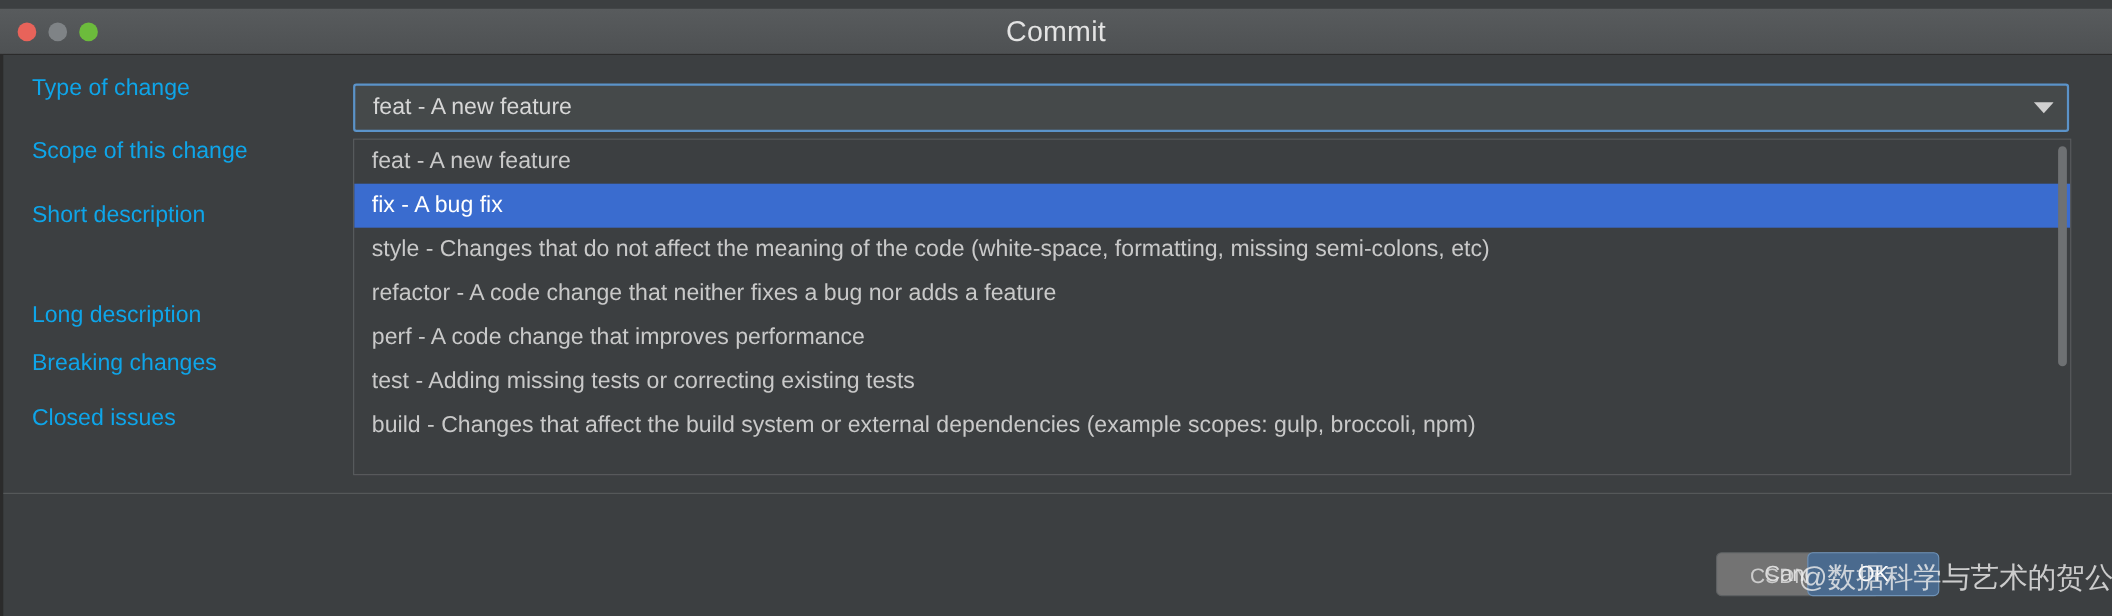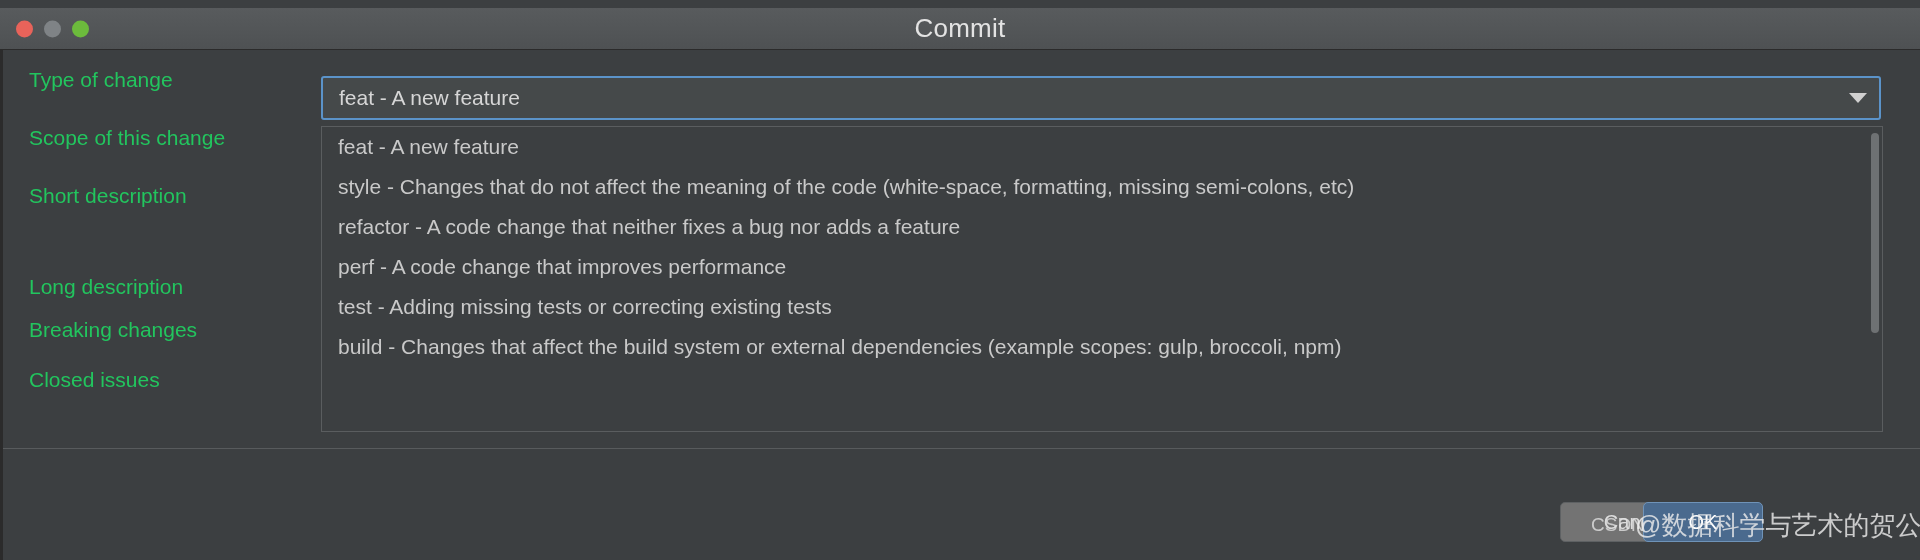--- a/index.html
+++ b/index.html
@@ -43,21 +43,21 @@
     position: absolute; left: 0; top: 50px;
     width: 1920px; height: 510px;
     background: #3c3f41;
     border-left: 3px solid #2b2b2b;
   }
 
   
   .labels { position: absolute; left: 0; top: 0; width: 320px; }
   .field-label {
     position: absolute; left: 26px;
-    color: #22c55e; font-size: 21px;
+    color: #0ea5e9; font-size: 21px;
     white-space: nowrap;
     text-align: right;
   }
 
   
   .combo {
     position: absolute;
     left: 318px; top: 26px;
     width: 1560px; height: 44px;
     background: #45494a;
@@ -194,20 +194,21 @@
       <span class="combo-arrow">
         <svg width="18" height="12" viewBox="0 0 18 12" aria-hidden="true">
           <polygon points="0,1 18,1 9,11" fill="#d0d0d0"></polygon>
         </svg>
       </span>
     </div>
 
     <div class="dropdown">
       <div class="dd-list">
         <div class="dd-item">feat - A new feature</div>
+        <div class="dd-item selected">fix - A bug fix</div>
         <div class="dd-item">style - Changes that do not affect the meaning of the code (white-space, formatting, missing semi-colons, etc)</div>
         <div class="dd-item">refactor - A code change that neither fixes a bug nor adds a feature</div>
         <div class="dd-item">perf - A code change that improves performance</div>
         <div class="dd-item">test - Adding missing tests or correcting existing tests</div>
         <div class="dd-item">build - Changes that affect the build system or external dependencies (example scopes: gulp, broccoli, npm)</div>
       </div>
       <div class="dd-scrollbar">
         <div class="dd-thumb"></div>
       </div>
     </div>

